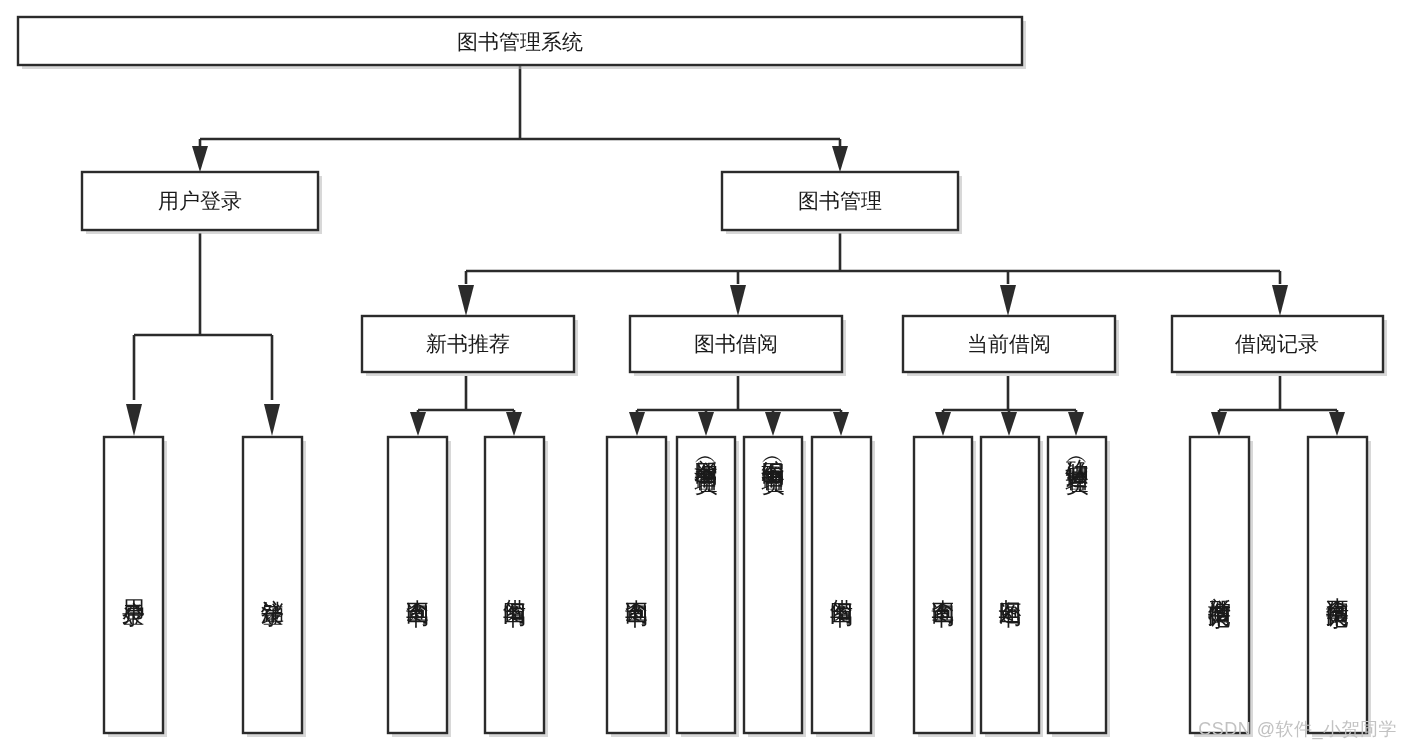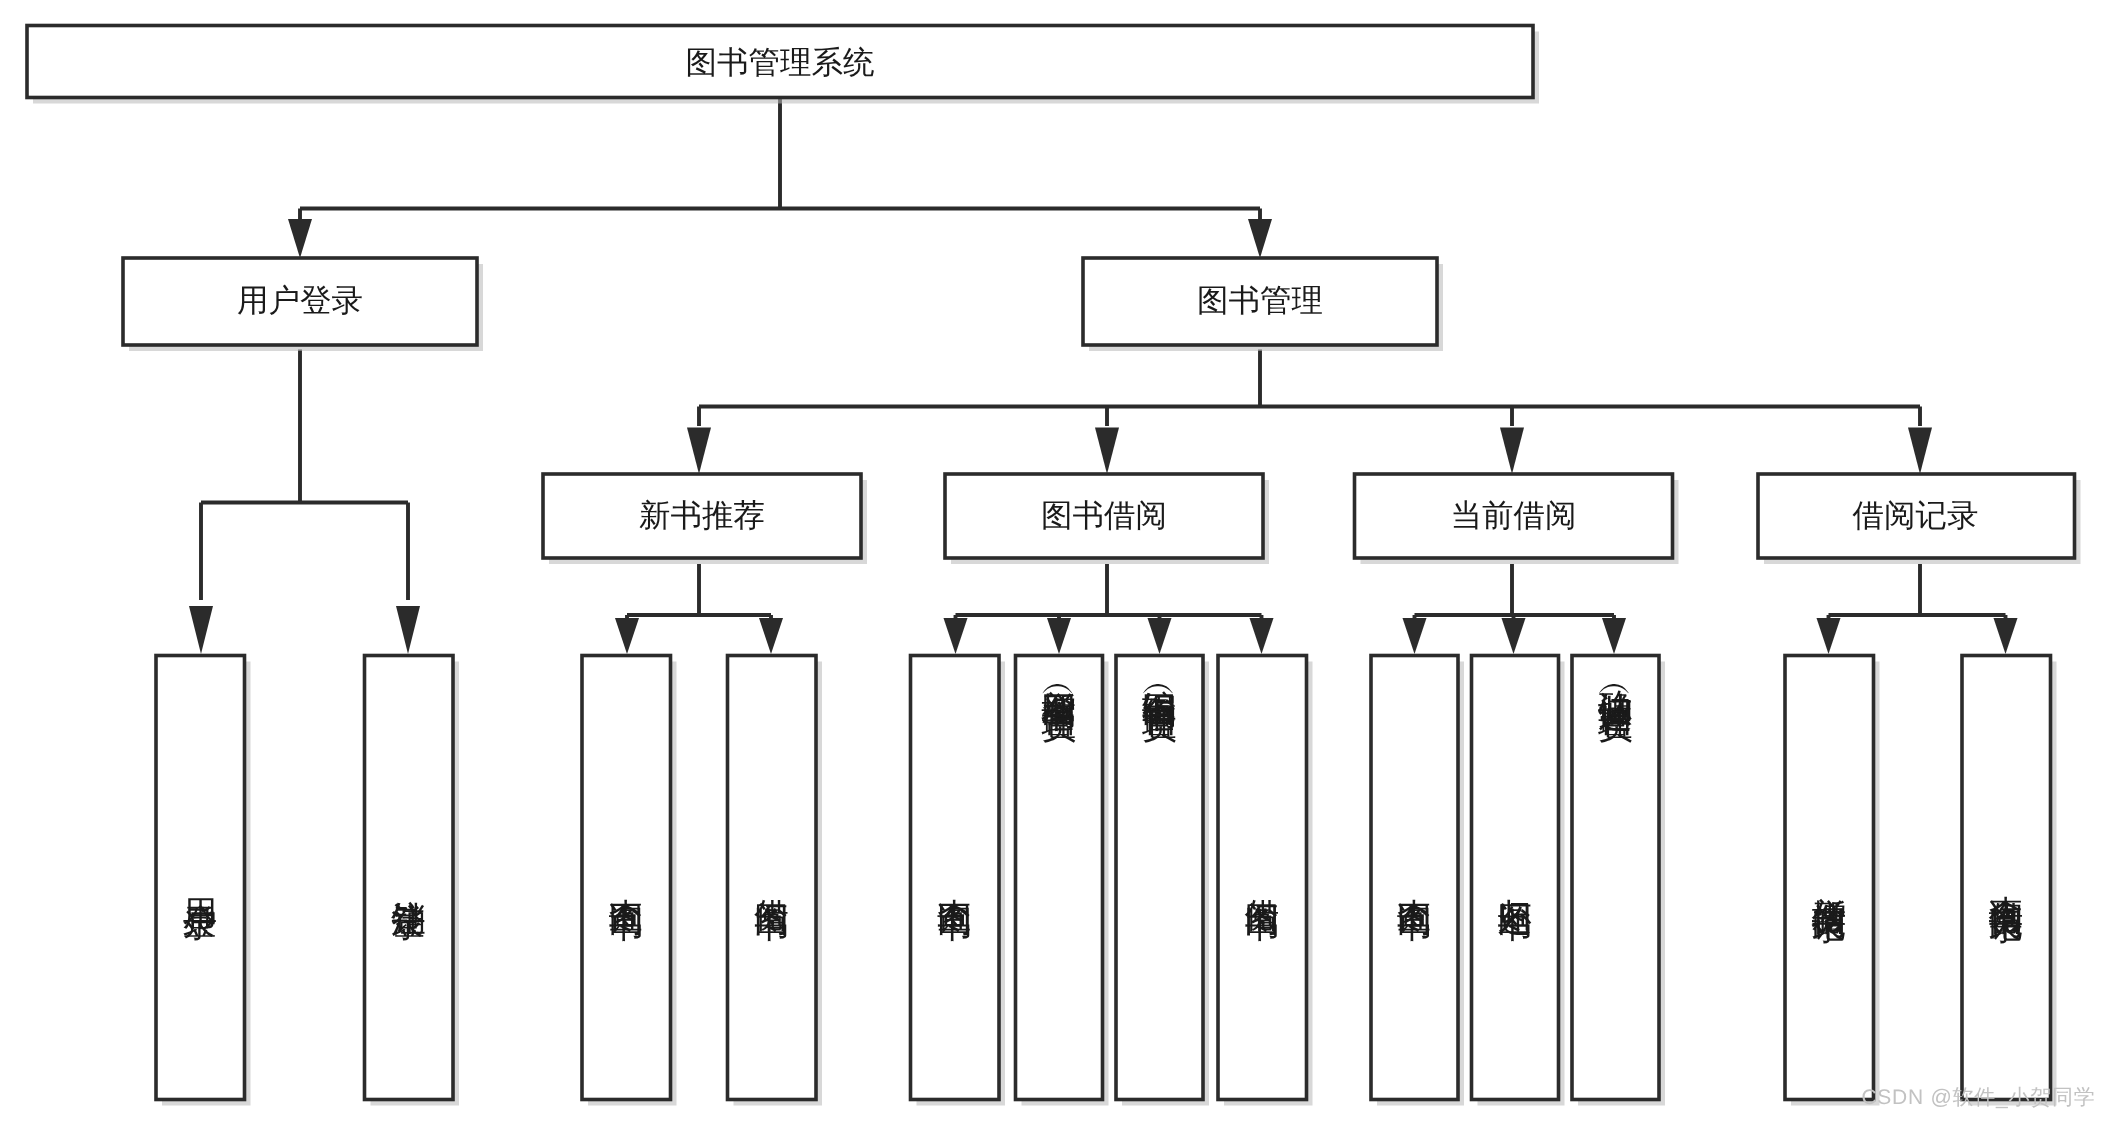--- a/index.html
+++ b/index.html
@@ -67,21 +67,21 @@
     letter-spacing: 2px;
     color: #1a1a1a;
     white-space: nowrap;
     text-align: center;
   }
   .watermark {
     position: absolute;
     right: 8px;
     bottom: 6px;
     font-family: "Liberation Sans", "DejaVu Sans", sans-serif;
-    font-size: 14px;
+    font-size: 18px;
     color: #c2c2c2;
     letter-spacing: 0.5px;
     user-select: none;
   }
 </style>
 </head>
 <body>
 
 <div id="diagram-root">
 

